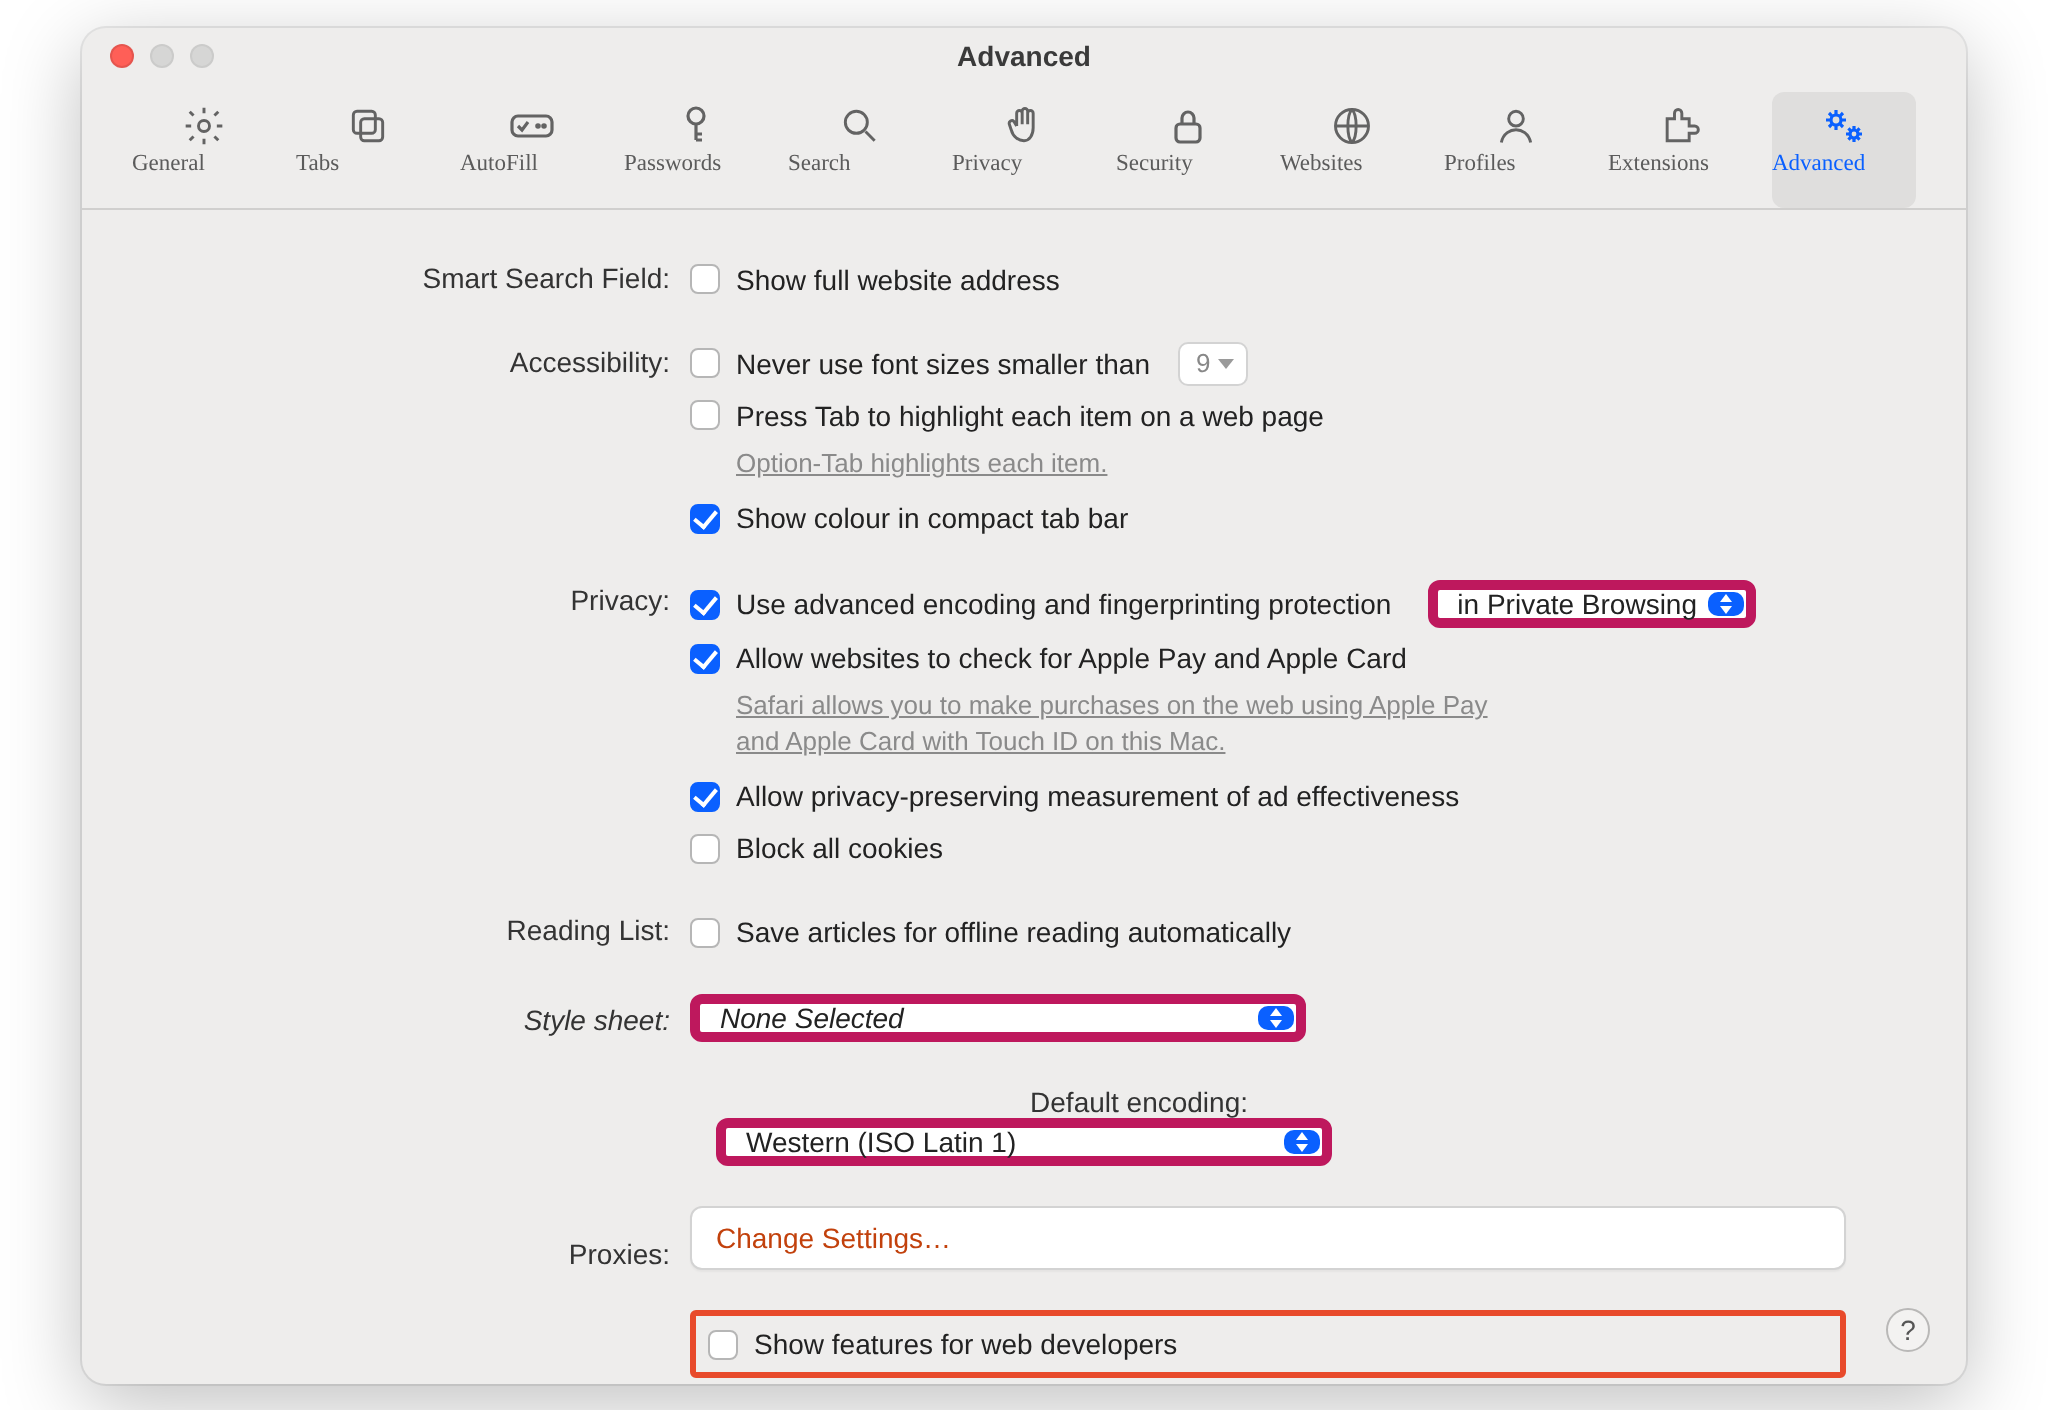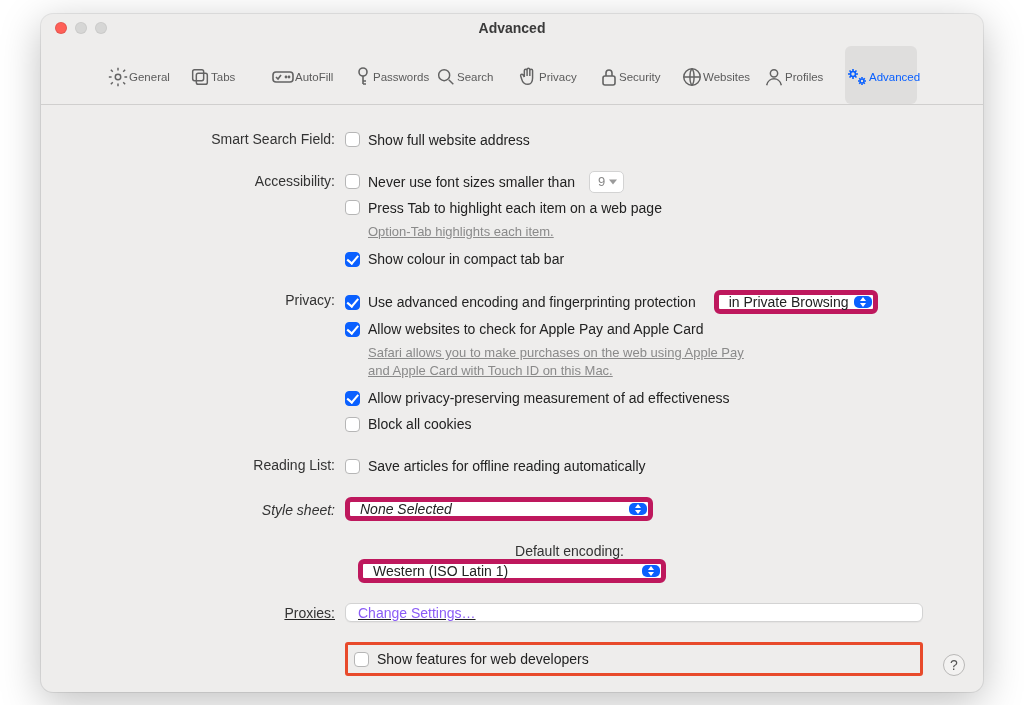--- a/index.html
+++ b/index.html
@@ -49,30 +49,30 @@
   .toolbar {
     display:flex;
     justify-content:center;
     gap: 10px;
     padding: 4px 10px 0 10px;
     border-bottom: 1px solid #d0cfce;
     background:#eeedec;
   }
   .tabbtn {
     display:flex;
-    flex-direction:row;
-    align-items:center;
+    flex-direction:column;
     justify-content:flex-start;
     width: 72px;
     height: 58px;
     padding-top:4px;
     border-radius:6px;
     font-size:11.5px;
     color:#5b5b5b;
     cursor:default;
+    font-family:Liberation Serif, serif;
   }
   .tabbtn.active {
     background:#dfdedd;
     color:#0a60ff;
   }
   .tabbtn .ic { height:26px; display:flex; align-items:center; justify-content:center;}
   .tabbtn svg { stroke:#636363; fill:none; stroke-width:1.6; }
   .tabbtn.active svg { stroke:#0a60ff; }
   .content {
     padding: 24px 60px 20px 60px;
@@ -194,24 +194,24 @@
     border-right:3.5px solid transparent;
     border-top:4px solid #fff;
   }
   .wide-popup { width: 308px; }
   .btn {
     display:inline-flex;
     align-items:center;
     background:#fff;
     border:1px solid #d3d3d3;
     border-radius:6px;
-    height:19px;
+    height:32px;
     padding: 0 12px;
     font-size:14px;
-    color:#8b5cf6;
+    color:#c2410c;
     box-shadow: 0 1px 1px rgba(0,0,0,0.04);
   }
   .highlight-box {
     border: 3px solid #e84a2b;
     border-radius:3px;
     display:inline-flex;
     align-items:center;
     padding: 6px 10px 6px 6px;
     gap:8px;
   }
@@ -319,20 +319,28 @@
     </div>
     <div class="tabbtn">
       <div class="ic">
           <svg width="22" height="22" viewBox="0 0 24 24">
             <circle cx="12" cy="8" r="4"></circle>
             <path d="M4 21c1-5 5-7 8-7s7 2 8 7"></path>
           </svg>
         </div>
       <span>Profiles</span>
     </div>
+    <div class="tabbtn">
+      <div class="ic">
+          <svg width="22" height="22" viewBox="0 0 24 24">
+            <path d="M5 8h4V5a2 2 0 1 1 4 0v3h4v4h3a2 2 0 1 1 0 4h-3v4H5V8z"></path>
+          </svg>
+        </div>
+      <span>Extensions</span>
+    </div>
     <div class="tabbtn active">
       <div class="ic">
           <svg width="24" height="22" viewBox="0 0 24 22">
             <circle cx="8" cy="8" r="2.5"></circle>
             <path d="M8 3v2M8 11v2M3 8h2M11 8h2M4.5 4.5l1.4 1.4M10.1 10.1l1.4 1.4M4.5 11.5l1.4-1.4M10.1 5.9l1.4-1.4"></path>
             <circle cx="17" cy="15" r="2"></circle>
             <path d="M17 11v1.5M17 17.5V19M13 15h1.5M19.5 15H21M14.2 12.2l1 1M18.8 16.8l1 1M14.2 17.8l1-1M18.8 13.2l1-1"></path>
           </svg>
         </div>
       <span>Advanced</span>
@@ -427,21 +435,21 @@
       <div class="label-col">Default encoding:</div>
       <div class="ctl-col">
         <span class="popup wide-popup">
           <span>Western (ISO Latin 1)</span>
           <span class="stepper"></span>
         </span>
       </div>
     </div>
     <div class="section-gap"></div>
 
-    <div class="row" style="align-items:flex-start;text-decoration:underline;">
+    <div class="row" style="align-items:flex-end;">
       <div class="label-col">Proxies:</div>
       <div class="ctl-col">
         <span class="btn">Change Settings…</span>
       </div>
     </div>
     <div class="section-gap"></div>
 
     <div class="row">
       <div class="label-col"></div>
       <div class="ctl-col">

